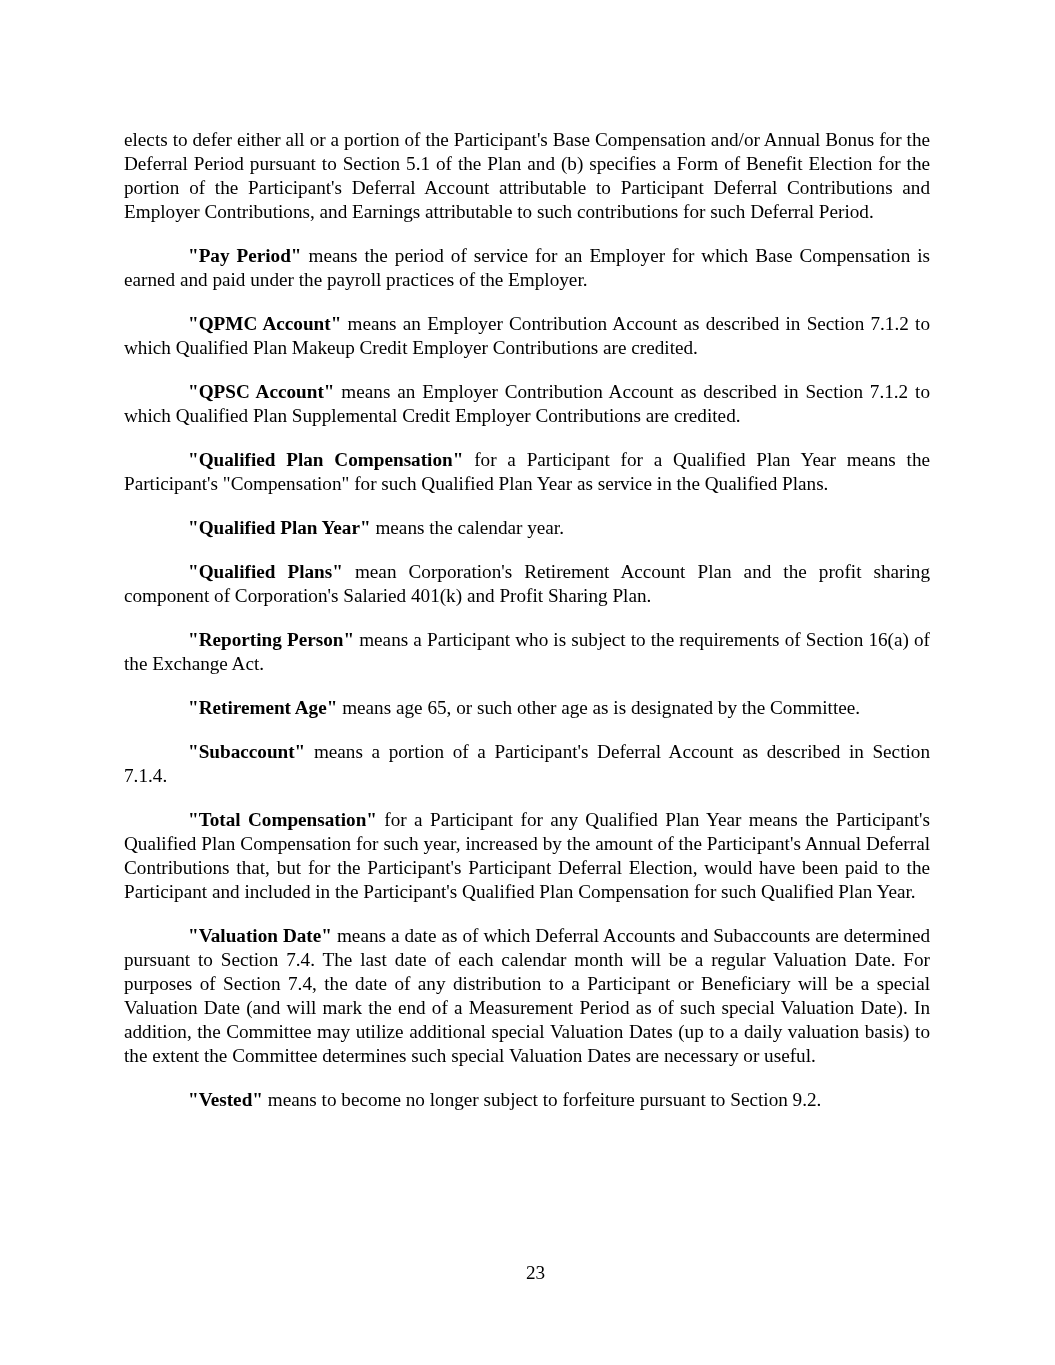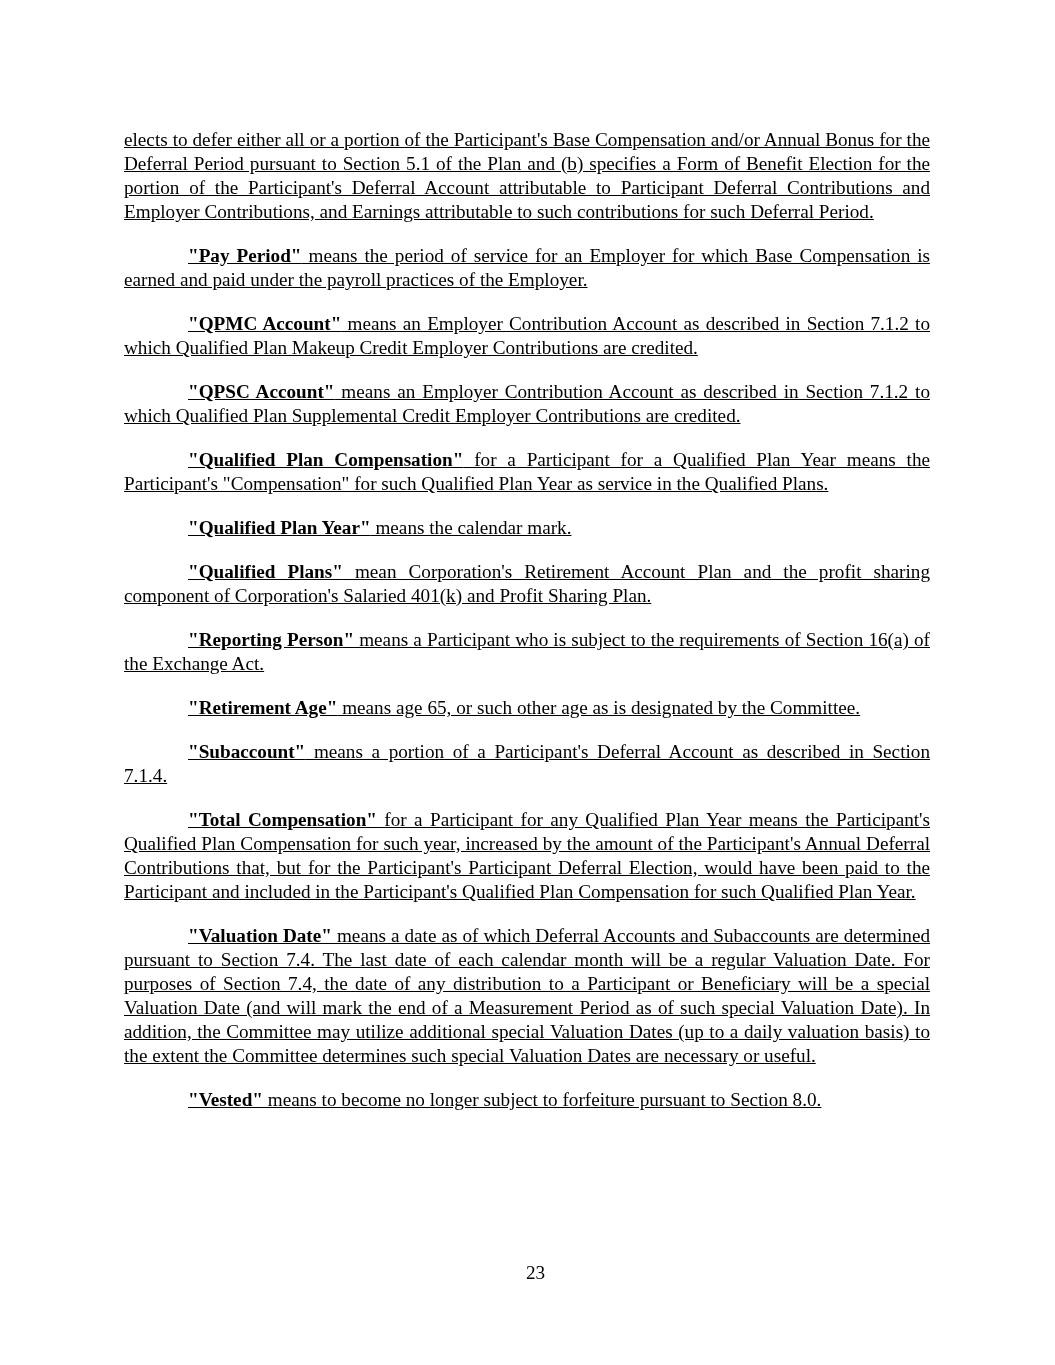--- a/index.html
+++ b/index.html
@@ -20,21 +20,20 @@
       left: 124px;
       top: 128px;
       width: 806px;
       font-size: 19.2px;
       line-height: 24px;
     }
     .para {
       margin: 0 0 20px 0;
       text-align: justify;
       text-justify: inter-word;
-      text-decoration: underline;
     }
     .para.indent {
       text-indent: 64px;
     }
     .term {
       font-weight: bold;
     }
     .page-number {
       position: absolute;
       left: 8px;
@@ -52,30 +51,30 @@
   <p class="para">elects to defer either all or a portion of the Participant's Base Compensation and/or Annual Bonus for the Deferral Period pursuant to Section 5.1 of the Plan and (b) specifies a Form of Benefit Election for the portion of the Participant's Deferral Account attributable to Participant Deferral Contributions and Employer Contributions, and Earnings attributable to such contributions for such Deferral Period.</p>
 
   <p class="para indent"><span class="term">"Pay Period"</span><span> means the period of service for an Employer for which Base Compensation is earned and paid under the payroll practices of the Employer.</span></p>
 
   <p class="para indent"><span class="term">"QPMC Account"</span><span> means an Employer Contribution Account as described in Section 7.1.2 to which Qualified Plan Makeup Credit Employer Contributions are credited.</span></p>
 
   <p class="para indent"><span class="term">"QPSC Account"</span><span> means an Employer Contribution Account as described in Section 7.1.2 to which Qualified Plan Supplemental Credit Employer Contributions are credited.</span></p>
 
   <p class="para indent"><span class="term">"Qualified Plan Compensation"</span><span> for a Participant for a Qualified Plan Year means the Participant's "Compensation" for such Qualified Plan Year as service in the Qualified Plans.</span></p>
 
-  <p class="para indent"><span class="term">"Qualified Plan Year"</span><span> means the calendar mark.</span></p>
+  <p class="para indent"><span class="term">"Qualified Plan Year"</span><span> means the calendar year.</span></p>
 
   <p class="para indent"><span class="term">"Qualified Plans"</span><span> mean Corporation's Retirement Account Plan and the profit sharing component of Corporation's Salaried 401(k) and Profit Sharing Plan.</span></p>
 
   <p class="para indent"><span class="term">"Reporting Person"</span><span> means a Participant who is subject to the requirements of Section 16(a) of the Exchange Act.</span></p>
 
   <p class="para indent"><span class="term">"Retirement Age"</span><span> means age 65, or such other age as is designated by the Committee.</span></p>
 
   <p class="para indent"><span class="term">"Subaccount"</span><span> means a portion of a Participant's Deferral Account as described in Section 7.1.4.</span></p>
 
   <p class="para indent"><span class="term">"Total Compensation"</span><span> for a Participant for any Qualified Plan Year means the Participant's Qualified Plan Compensation for such year, increased by the amount of the Participant's Annual Deferral Contributions that, but for the Participant's Participant Deferral Election, would have been paid to the Participant and included in the Participant's Qualified Plan Compensation for such Qualified Plan Year.</span></p>
 
   <p class="para indent"><span class="term">"Valuation Date"</span><span> means a date as of which Deferral Accounts and Subaccounts are determined pursuant to Section 7.4. The last date of each calendar month will be a regular Valuation Date. For purposes of Section 7.4, the date of any distribution to a Participant or Beneficiary will be a special Valuation Date (and will mark the end of a Measurement Period as of such special Valuation Date). In addition, the Committee may utilize additional special Valuation Dates (up to a daily valuation basis) to the extent the Committee determines such special Valuation Dates are necessary or useful.</span></p>
 
-  <p class="para indent"><span class="term">"Vested"</span><span> means to become no longer subject to forfeiture pursuant to Section 8.0.</span></p>
+  <p class="para indent"><span class="term">"Vested"</span><span> means to become no longer subject to forfeiture pursuant to Section 9.2.</span></p>
 </div>
 
 <div class="page-number">23</div>
 
 </body></html>

